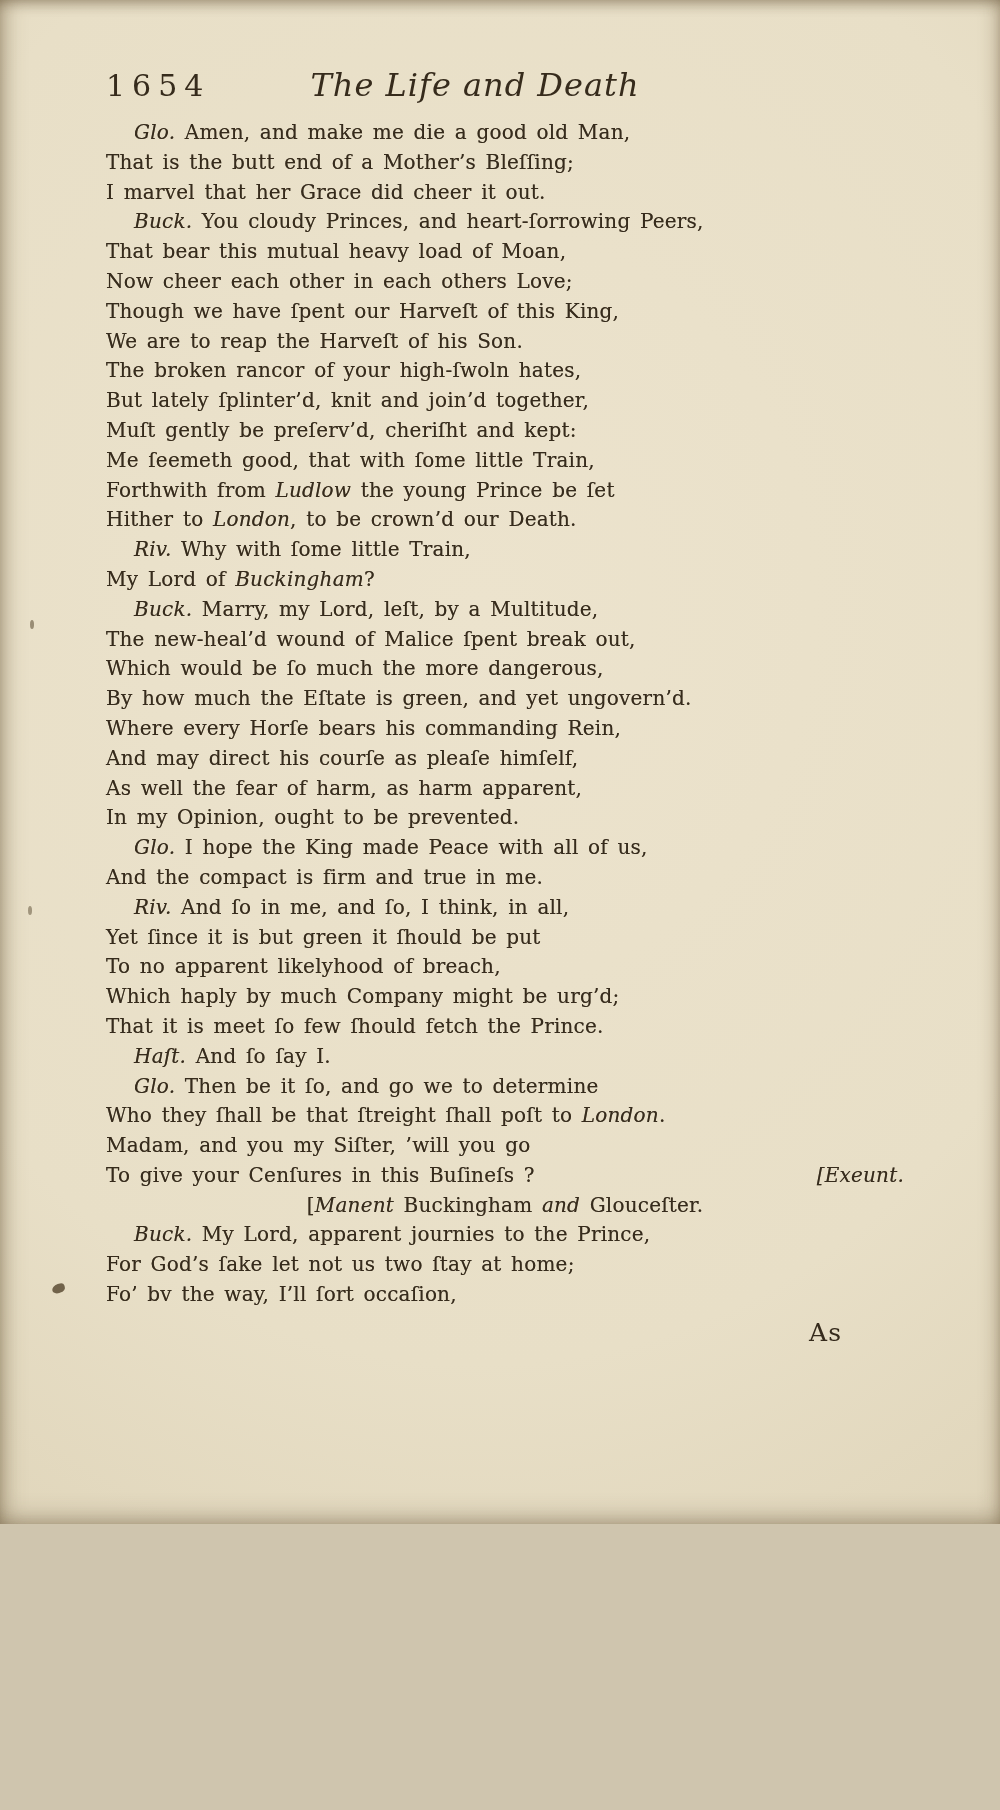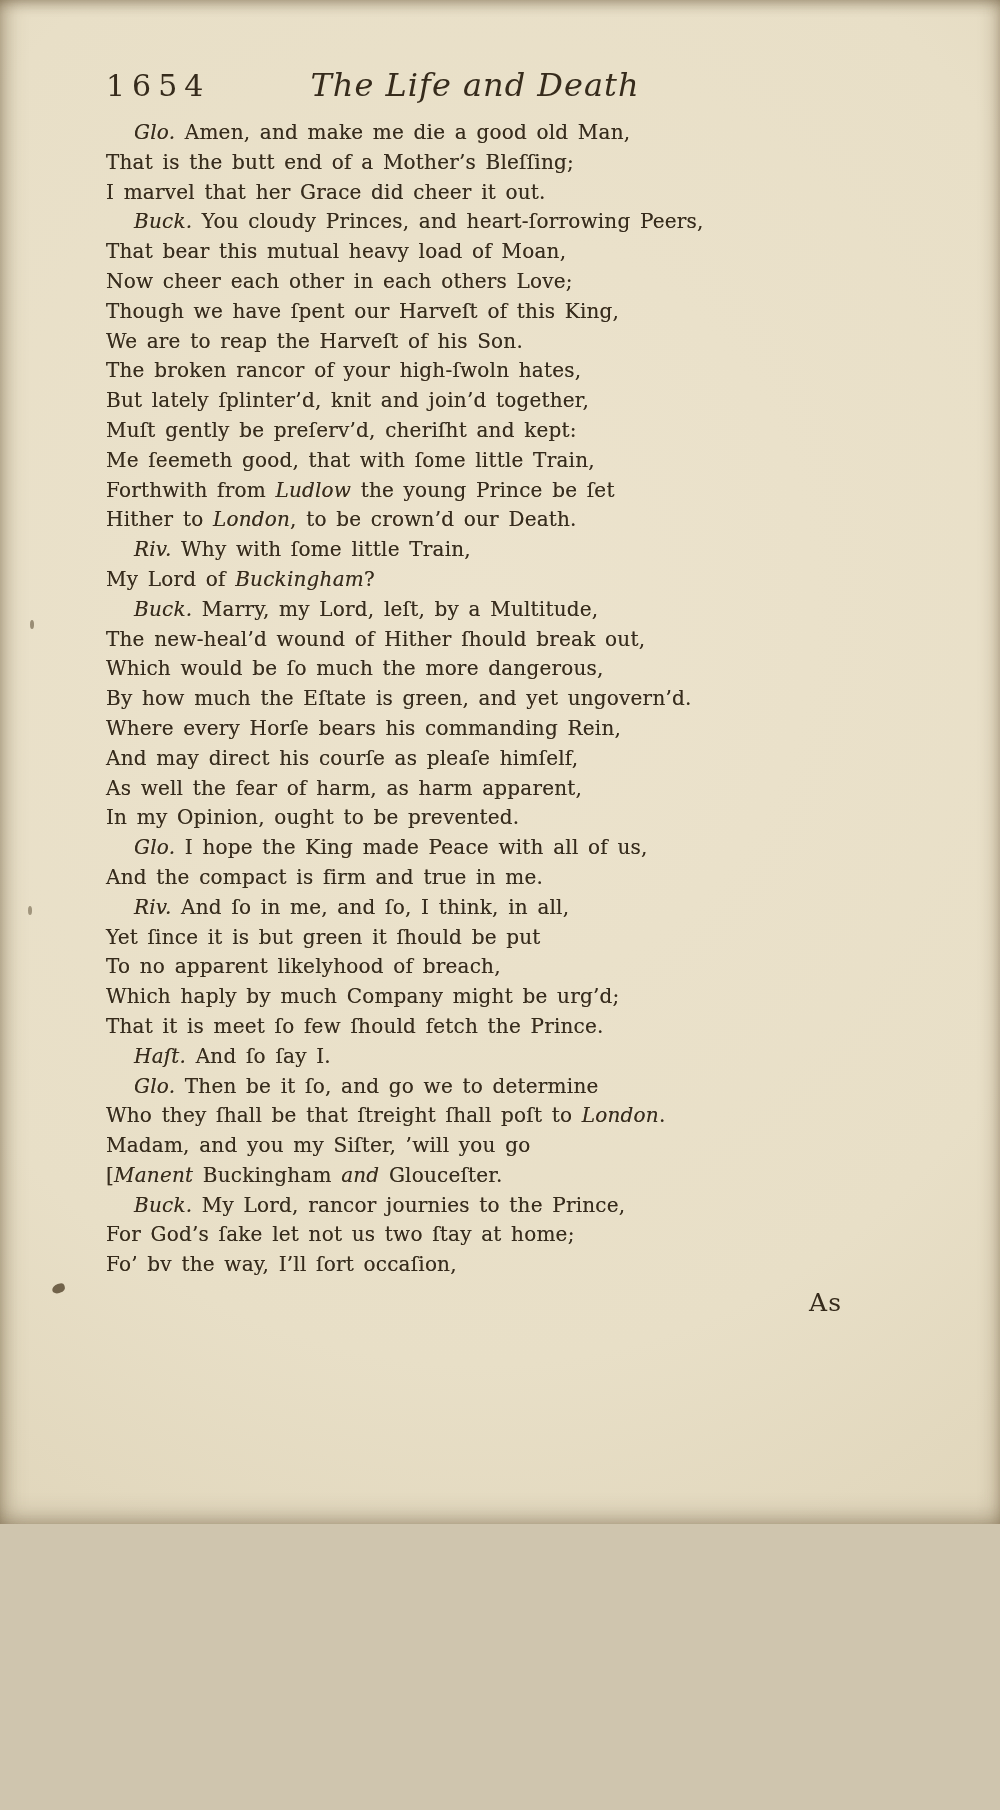--- a/index.html
+++ b/index.html
@@ -43,21 +43,21 @@
 
   .text-block {
     font-size: 20px;
     line-height: 29.8px;
     word-spacing: 3px;
     letter-spacing: 0.2px;
     text-shadow: 0 0 0.5px rgba(54, 43, 28, 0.55);
   }
   .line { position: relative; white-space: nowrap; }
   .line.indent { text-indent: 28px; }
-  .line.right { text-align: left; }
+  .line.right { text-align: center; }
   .it { font-style: italic; }
   .pin { position: absolute; right: 0; text-indent: 0; }
 
   .catchword-row { text-align: right; margin-top: 8px; padding-right: 62px; }
   .catchword { font-size: 25px; letter-spacing: 1px; }
 
   .speckle {
     position: absolute;
     background: #4a3a22;
     border-radius: 50%;
@@ -93,40 +93,41 @@
         <div class="line"><span>We are to reap the Harveſt of his Son.</span></div>
         <div class="line"><span>The broken rancor of your high-ſwoln hates,</span></div>
         <div class="line"><span>But lately ſplinter’d, knit and join’d together,</span></div>
         <div class="line"><span>Muſt gently be preſerv’d, cheriſht and kept:</span></div>
         <div class="line"><span>Me ſeemeth good, that with ſome little Train,</span></div>
         <div class="line"><span>Forthwith from </span><span class="it">Ludlow</span><span> the young Prince be ſet</span></div>
         <div class="line"><span>Hither to </span><span class="it">London</span><span>, to be crown’d our Death.</span></div>
         <div class="line indent"><span class="it">Riv.</span><span> Why with ſome little Train,</span></div>
         <div class="line"><span>My Lord of </span><span class="it">Buckingham</span><span>?</span></div>
         <div class="line indent"><span class="it">Buck.</span><span> Marry, my Lord, leſt, by a Multitude,</span></div>
-        <div class="line"><span>The new-heal’d wound of Hither ſhould break out,</span></div>
+        <div class="line"><span>The new-heal’d wound of Malice ſpent break out,</span></div>
         <div class="line"><span>Which would be ſo much the more dangerous,</span></div>
         <div class="line"><span>By how much the Eſtate is green, and yet ungovern’d.</span></div>
         <div class="line"><span>Where every Horſe bears his commanding Rein,</span></div>
         <div class="line"><span>And may direct his courſe as pleaſe himſelf,</span></div>
         <div class="line"><span>As well the fear of harm, as harm apparent,</span></div>
         <div class="line"><span>In my Opinion, ought to be prevented.</span></div>
         <div class="line indent"><span class="it">Glo.</span><span> I hope the King made Peace with all of us,</span></div>
         <div class="line"><span>And the compact is firm and true in me.</span></div>
         <div class="line indent"><span class="it">Riv.</span><span> And ſo in me, and ſo, I think, in all,</span></div>
         <div class="line"><span>Yet ſince it is but green it ſhould be put</span></div>
         <div class="line"><span>To no apparent likelyhood of breach,</span></div>
         <div class="line"><span>Which haply by much Company might be urg’d;</span></div>
         <div class="line"><span>That it is meet ſo few ſhould fetch the Prince.</span></div>
         <div class="line indent"><span class="it">Haſt.</span><span> And ſo ſay I.</span></div>
         <div class="line indent"><span class="it">Glo.</span><span> Then be it ſo, and go we to determine</span></div>
         <div class="line"><span>Who they ſhall be that ſtreight ſhall poſt to </span><span class="it">London</span><span>.</span></div>
         <div class="line"><span>Madam, and you my Siſter, ’will you go</span></div>
+        <div class="line"><span>To give your Cenſures in this Buſineſs ?</span><span class="it pin">[Exeunt.</span></div>
         <div class="line right"><span>[</span><span class="it">Manent</span><span> Buckingham </span><span class="it">and</span><span> Glouceſter.</span></div>
-        <div class="line indent"><span class="it">Buck.</span><span> My Lord, rancor journies to the Prince,</span></div>
+        <div class="line indent"><span class="it">Buck.</span><span> My Lord, apparent journies to the Prince,</span></div>
         <div class="line"><span>For God’s ſake let not us two ſtay at home;</span></div>
         <div class="line"><span>Fo’ bv the way, I’ll ſort occaſion,</span></div>
       </div>
 
     <div class="catchword-row">
       <span class="catchword">As</span>
     </div>
   </div>
 </div>
 

